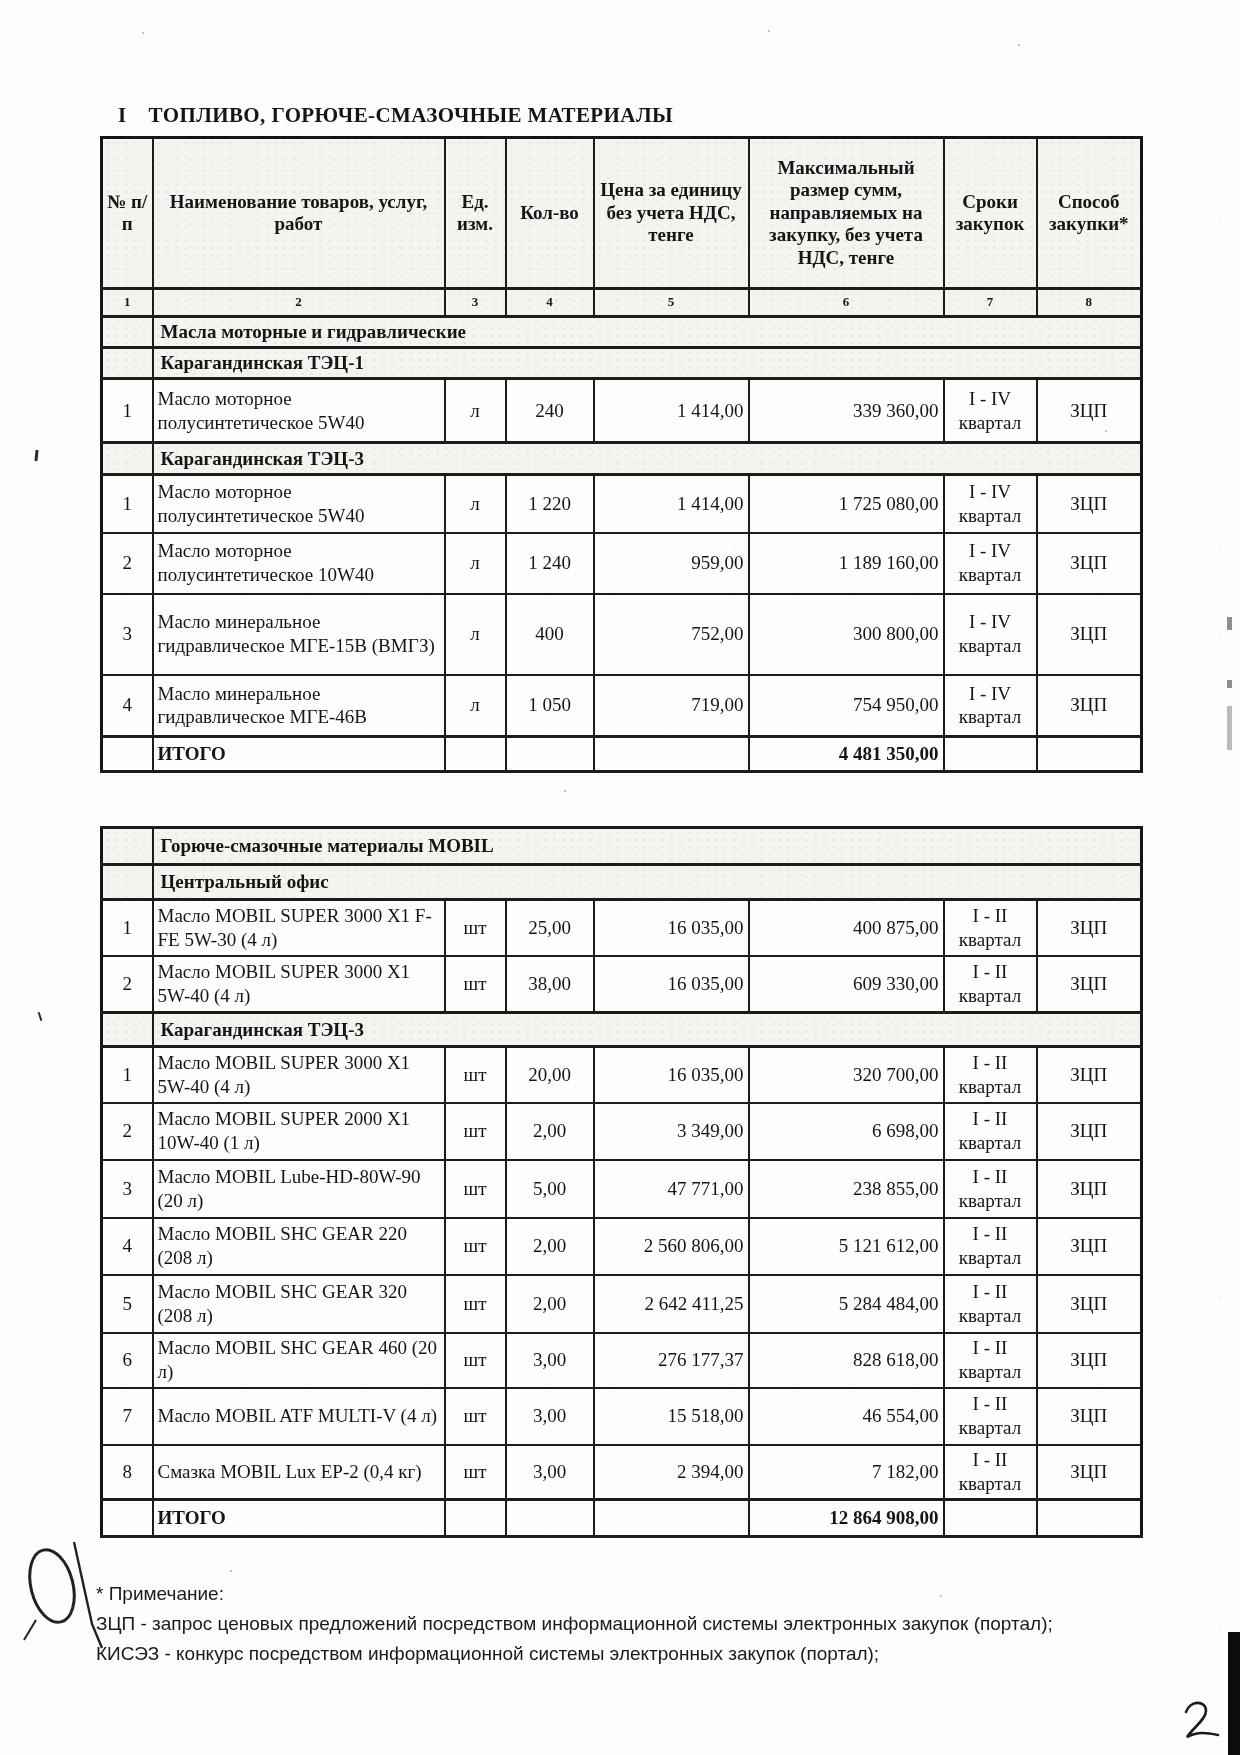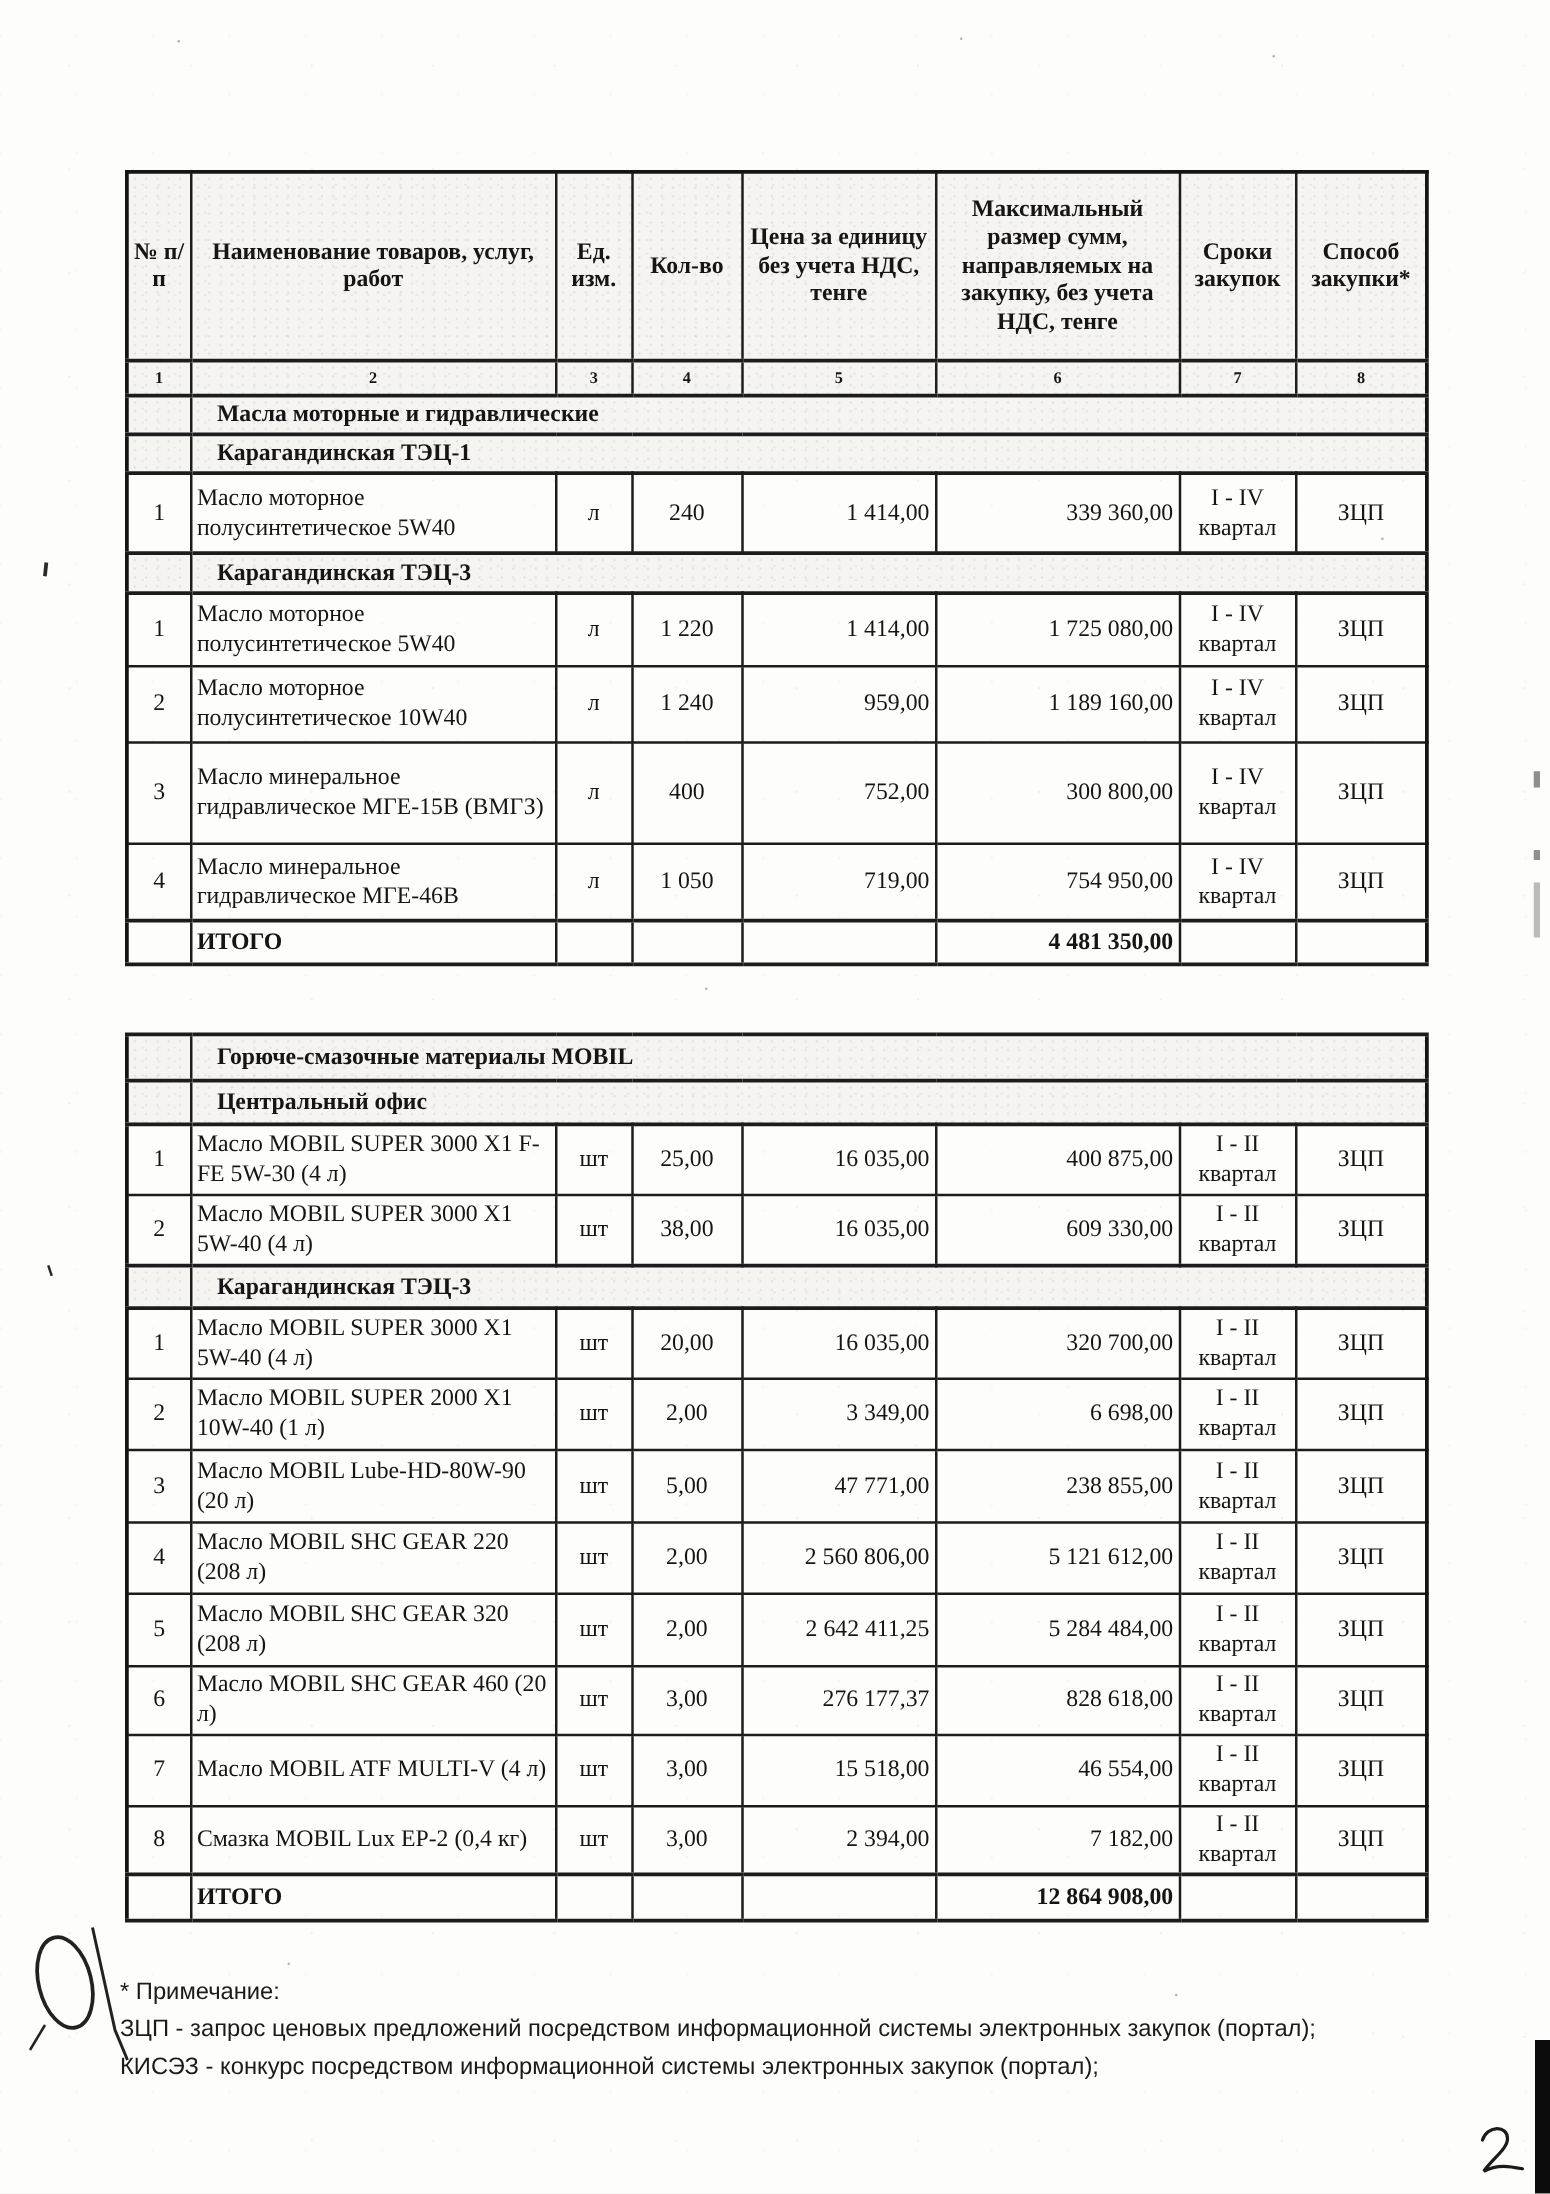--- a/index.html
+++ b/index.html
@@ -27,21 +27,21 @@
   .t2{top:826px;border-radius:14px;}
   table.sheet{border:3px solid #151515;}
   .speck{
     background-color:#f5f4f0;
     background-image:radial-gradient(rgba(0,0,0,.08) 1px, transparent 1.2px),
                      radial-gradient(rgba(0,0,0,.05) 1px, transparent 1.1px);
     background-size:9px 7px,13px 11px;background-position:0 0,4px 3px;
   }
   tr.head td{font-weight:bold;text-align:center;line-height:1.18;padding:4px 3px;}
   tr.nums td{font-weight:bold;text-align:center;font-size:13px;padding:1px 2px;border-top-width:3px;border-bottom-width:3px;}
-  tr.sec td{font-weight:bold;text-align:left;padding-left:20px;border-top-width:3px;border-bottom-width:3px;}
+  tr.sec td{font-weight:bold;text-align:left;padding-left:7px;border-top-width:3px;border-bottom-width:3px;}
   tr.tot td{font-weight:bold;border-top-width:3px;border-bottom-width:3px;margin-top:40px;}
   td.c-no{text-align:center;}
   td.c-name{text-align:left;padding-left:7px;padding-right:3px;}
   td.c-unit{text-align:center;}
   td.c-qty{text-align:center;}
   td.c-price{text-align:right;padding-right:24px;}
   td.c-sum{text-align:right;padding-right:12px;}
   td.c-term{text-align:center;font-size:18px;line-height:1.5;padding:0;}
   td.c-method{text-align:center;}
   td.tot-val{text-align:right;padding-right:12px;font-size:19px;}
@@ -53,20 +53,23 @@
   .edge-band{position:absolute;left:1228px;top:1632px;width:12px;height:123px;background:#0c0c0c;}
   .edge-dash{position:absolute;left:1227px;width:5px;background:#8f8f8f;}
   .speckdot{position:absolute;width:2px;height:2px;background:#6f6f6f;opacity:.55;border-radius:50%;}
   .ltick{position:absolute;background:#2a2a2a;}
 </style>
 </head>
 <body>
 
 <div class="page">
 
+  <div class="doc-title">
+    <span class="idx">I</span><span>ТОПЛИВО, ГОРЮЧЕ-СМАЗОЧНЫЕ МАТЕРИАЛЫ</span>
+  </div>
 
   <table class="sheet t1">
     <colgroup>
       <col style="width:51px">
         <col style="width:292px">
         <col style="width:61px">
         <col style="width:88px">
       <col style="width:155px">
         <col style="width:195px">
         <col style="width:93px">

